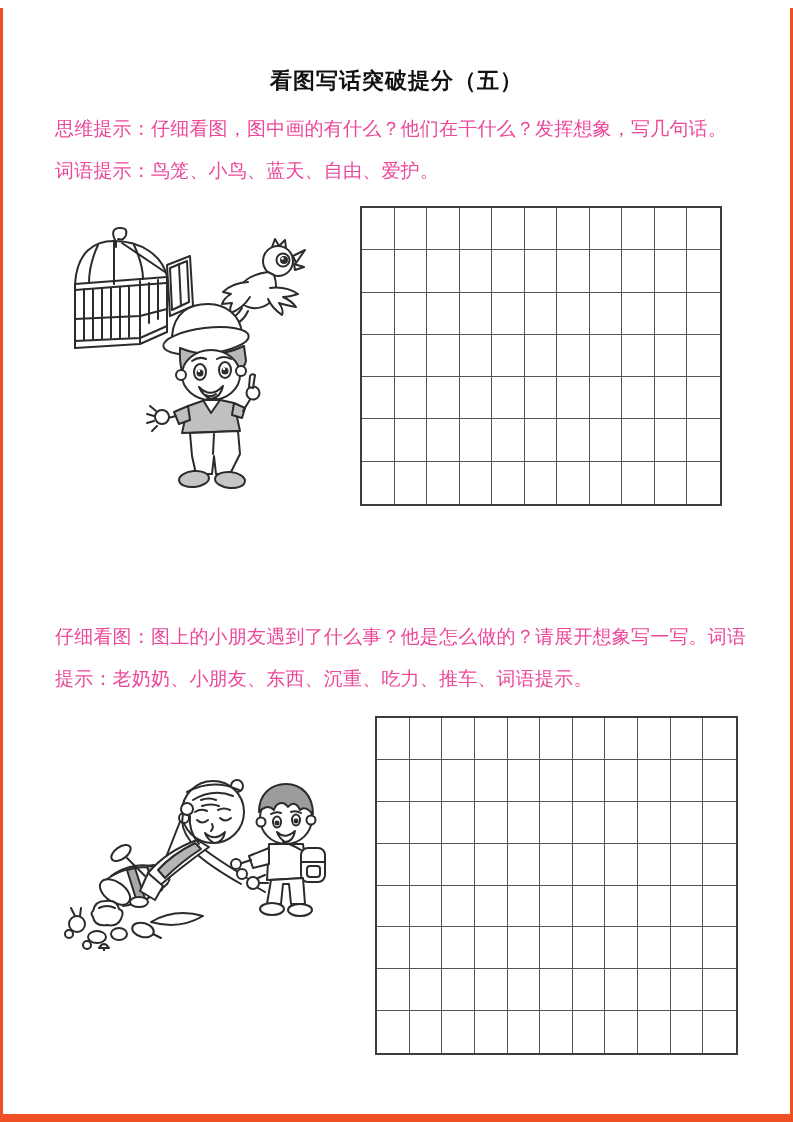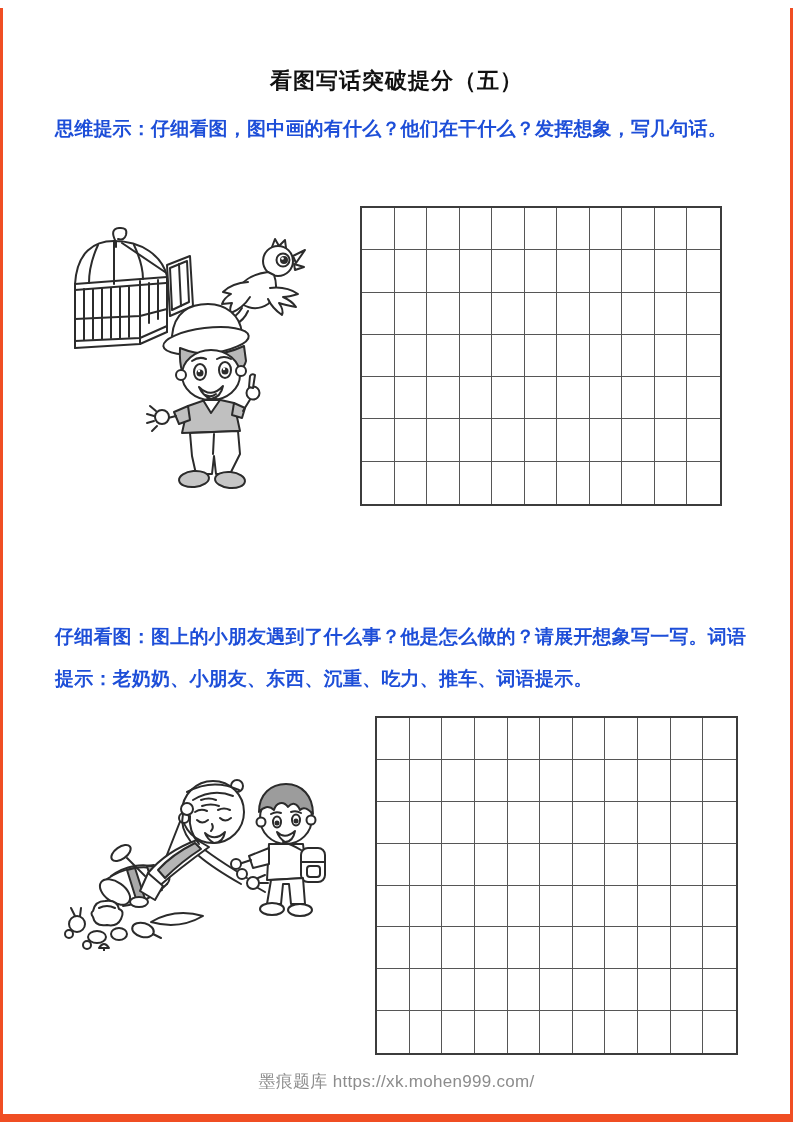--- a/index.html
+++ b/index.html
@@ -6,21 +6,21 @@
   .page{position:relative;width:793px;height:1122px;background:#fff;overflow:hidden;
         font-family:"Liberation Sans","DejaVu Sans",sans-serif;margin-top:8px;}
   .accent{background:#f04e23;}
   .edge-left{position:absolute;left:0;top:0;width:3px;height:1122px;}
   .edge-right{position:absolute;right:0;top:0;width:3px;height:1122px;}
   .bottom-bar{position:absolute;left:0;bottom:0;width:793px;height:16px;}
   .section-title{position:absolute;left:0;width:100%;text-align:center;
         font-size:22px;font-weight:700;color:#111;letter-spacing:1px;line-height:28px;}
   #title1{top:59px}
   #title2{top:553px}
-  .hint{position:absolute;left:55px;font-size:19px;font-weight:700;color:#1d4ed8;
+  .hint{position:absolute;left:55px;font-size:19px;font-weight:400;color:#ec4899;
         letter-spacing:.2px;white-space:nowrap;line-height:24px;}
   #s1h1{top:109px}
   #s1h2{top:151px}
   #s2h1{top:617px}
   #s2h2{top:659px}
   .wgrid{position:absolute;display:grid;border:2px solid #3c3c3c;box-sizing:border-box;background:#fff;}
   #grid1{left:360px;top:198px;width:362px;height:300px}
   #grid2{left:375px;top:708px;width:363px;height:339px}
   .cell{border-right:1px solid #565656;border-bottom:1px solid #565656;}
   .cell.lc{border-right:none}
@@ -35,20 +35,21 @@
 <body>
 
 <div class="page">
 
   <div class="edge-left accent" style="background: rgb(240, 78, 35);"></div>
   <div class="edge-right accent" style="background: rgb(240, 78, 35);"></div>
   <div class="bottom-bar accent" style="background: rgb(240, 78, 35);"></div>
 
   <div id="title1" class="section-title">看图写话突破提分（五）</div>
   <div id="s1h1" class="hint">思维提示：仔细看图，图中画的有什么？他们在干什么？发挥想象，写几句话。</div>
+  <div id="s1h2" class="hint">词语提示：鸟笼、小鸟、蓝天、自由、爱护。</div>
 
   <svg id="illu1" class="illu" viewBox="0 0 280 280">
     <g fill="none" stroke="#2b2b2b" stroke-width="2" stroke-linecap="round" stroke-linejoin="round">
 
       <g>
         <path d="M54,22 q-7,-13 3,-14 q9,-1 7,7 q-2,6 -8,4"></path>
         <path d="M54,22 L54,27"></path>
         <path d="M13,64 C15,32 32,21 52,21 C80,21 100,36 105,56"></path>
         <path d="M36,25 C30,38 27,50 27,63"></path>
         <path d="M52,21 L52,64"></path>
@@ -386,15 +387,14 @@
       <div class="cell lr"></div>
       <div class="cell lr"></div>
       <div class="cell lr"></div>
       <div class="cell lr"></div>
       <div class="cell lr"></div>
       <div class="cell lr"></div>
       <div class="cell lr"></div>
       <div class="cell lc lr"></div>
     </div>
 
-  <div class="footer-text">墨痕题库 https://xk.mohen999.com/</div>
 
 </div>
 
 </body></html>

